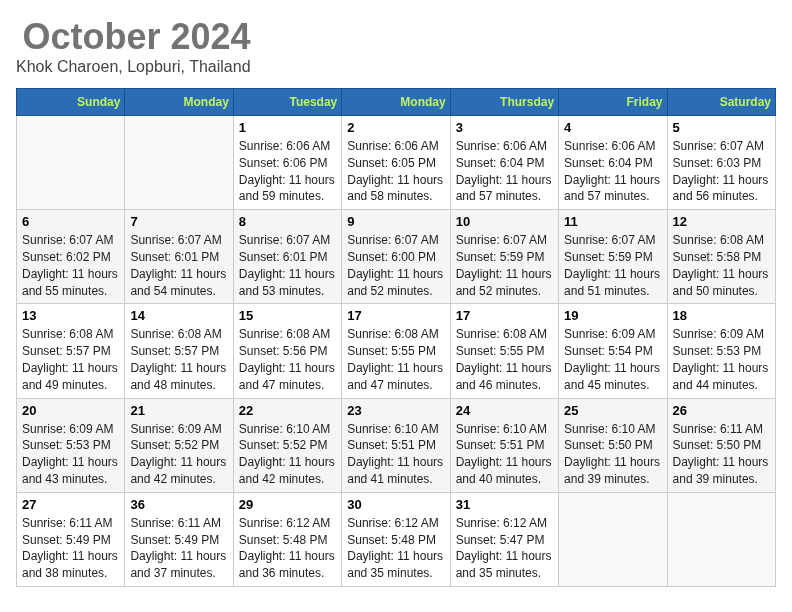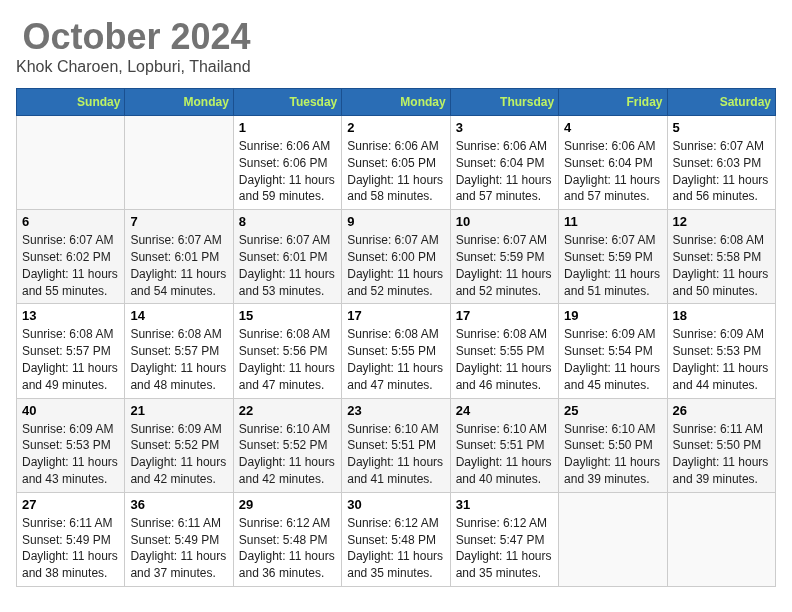--- a/index.html
+++ b/index.html
@@ -218,21 +218,21 @@
         </td>
         <td>
           <span class="cell-date">18</span>
           <div class="cell-info" style="white-space: pre-line;">Sunrise: 6:09 AM
 Sunset: 5:53 PM
 Daylight: 11 hours and 44 minutes.</div>
         </td>
       </tr>
       <tr>
         <td>
-          <span class="cell-date">40</span>
+          <span class="cell-date">20</span>
           <div class="cell-info" style="white-space: pre-line;">Sunrise: 6:09 AM
 Sunset: 5:53 PM
 Daylight: 11 hours and 43 minutes.</div>
         </td>
         <td>
           <span class="cell-date">21</span>
           <div class="cell-info" style="white-space: pre-line;">Sunrise: 6:09 AM
 Sunset: 5:52 PM
 Daylight: 11 hours and 42 minutes.</div>
         </td>

